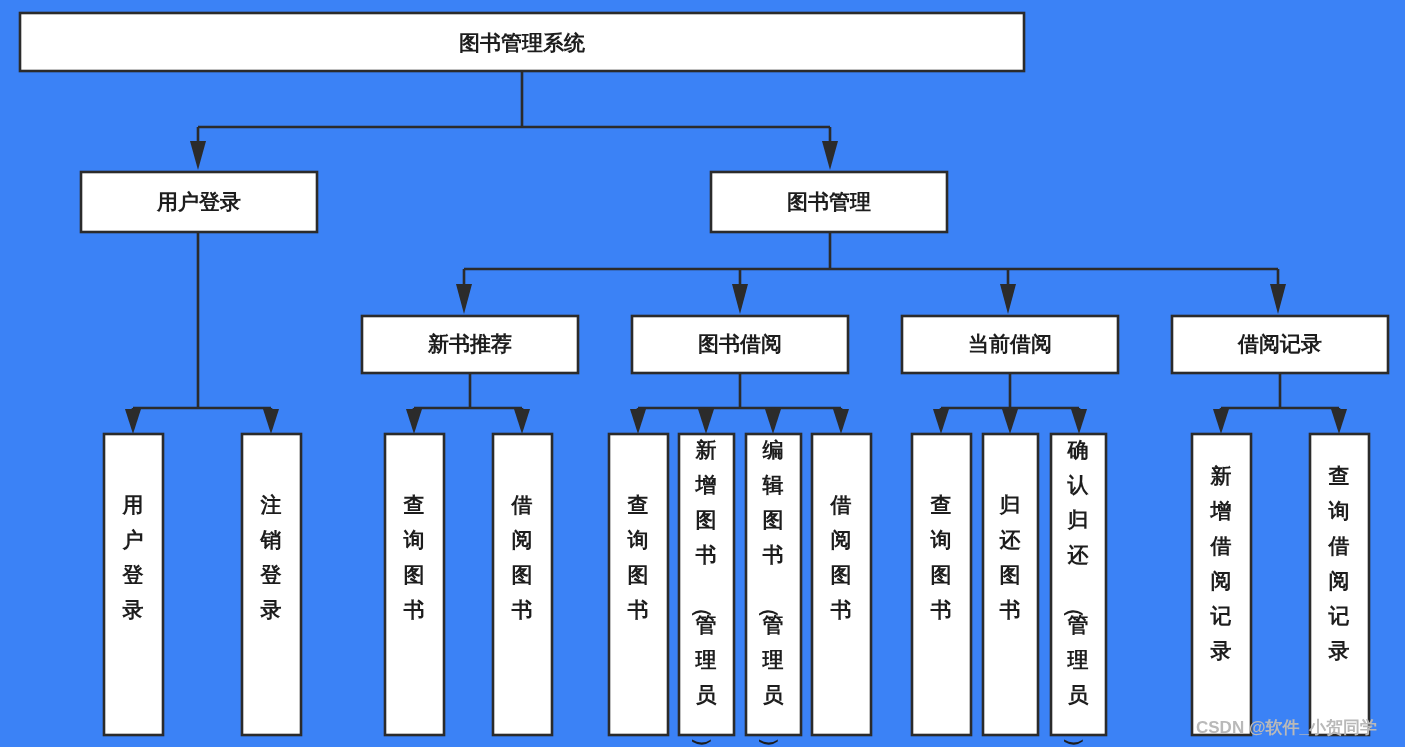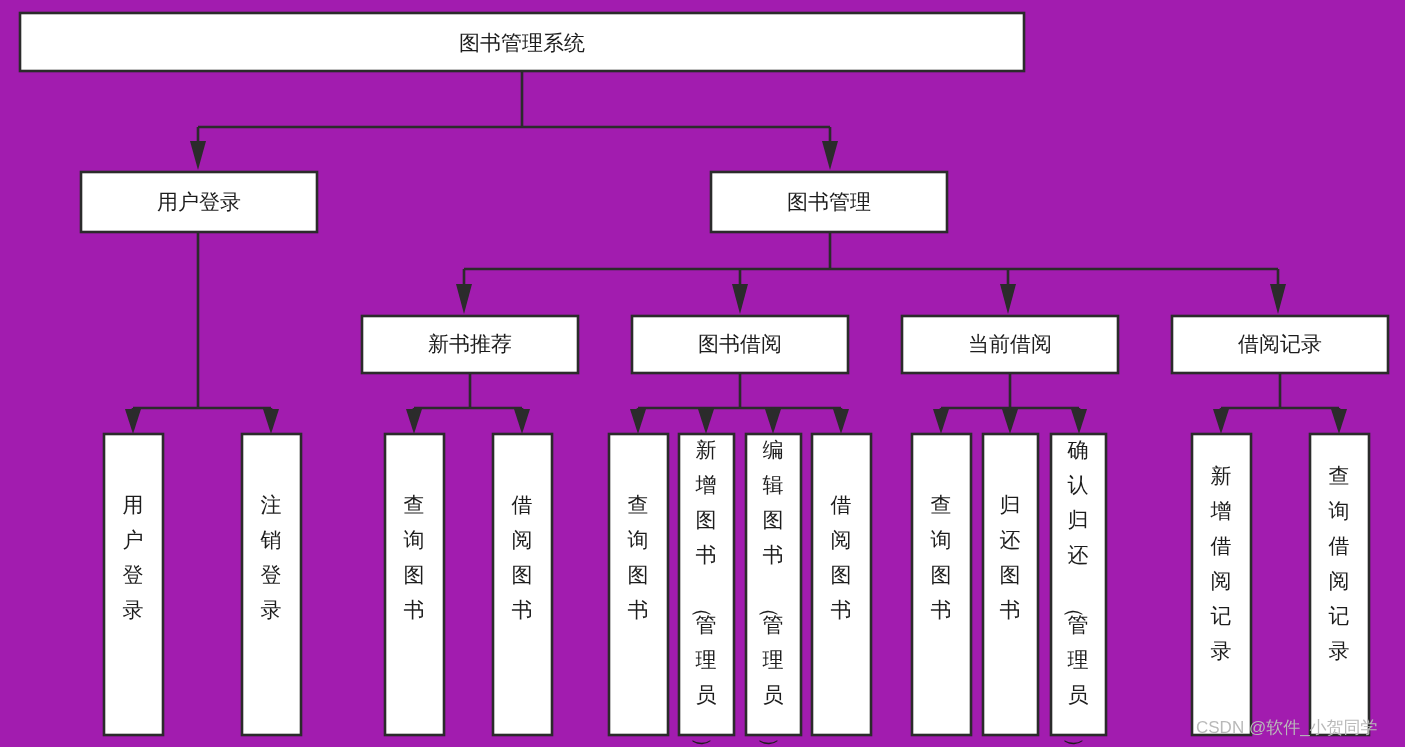--- a/index.html
+++ b/index.html
@@ -11,21 +11,22 @@
   body {
     width: 1405px;
     height: 747px;
     font-family: "Liberation Sans", "DejaVu Sans", sans-serif;
     overflow: hidden;
   }
   #diagram-root {
     position: relative;
     width: 1405px;
     height: 747px;
-    background: #a21caf;
+    background: #3b82f6;
+    font-weight: bold;
   }
   svg.diagram-canvas {
     position: absolute;
     left: 0;
     top: 0;
     width: 1405px;
     height: 747px;
     display: block;
   }
   .node-rect {

